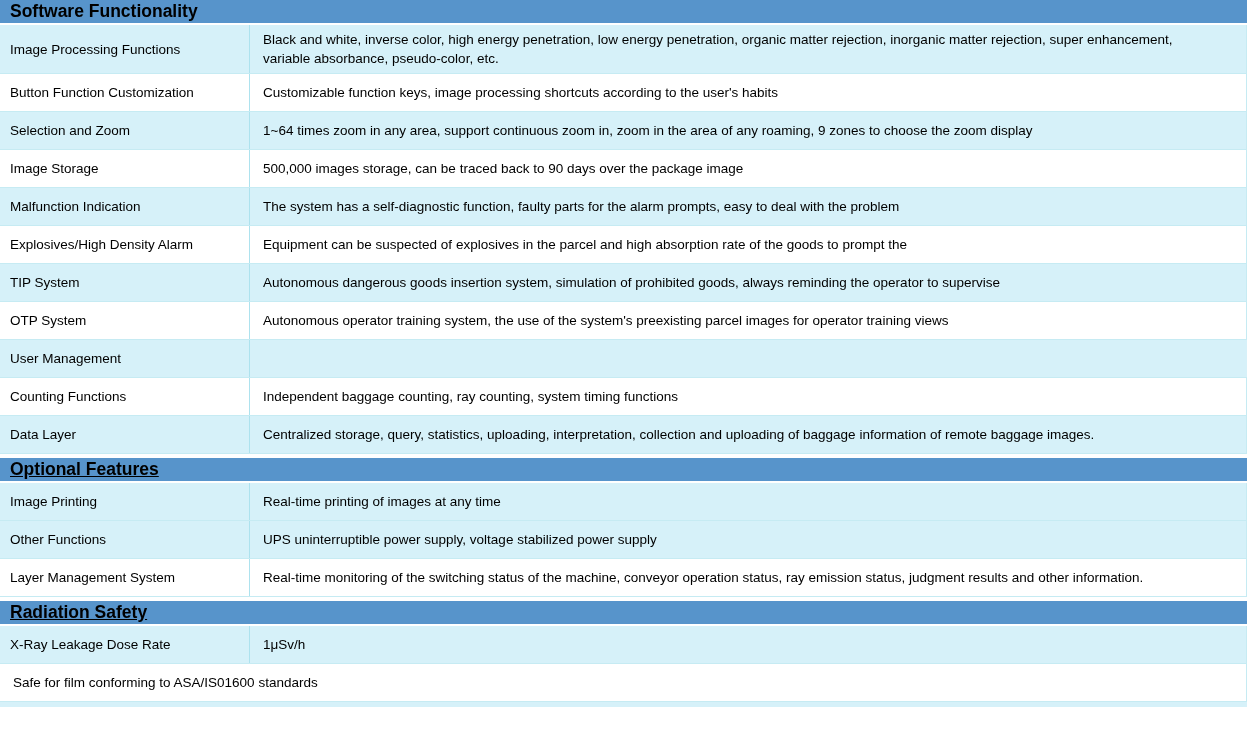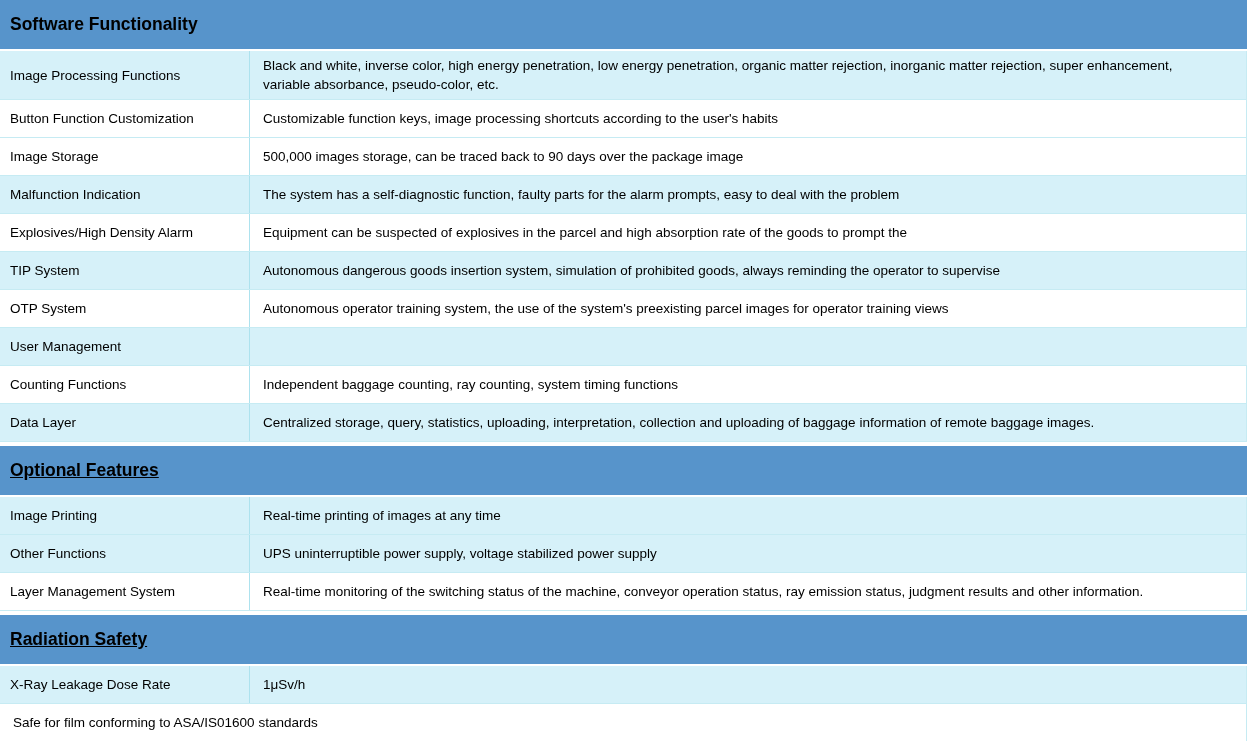--- a/index.html
+++ b/index.html
@@ -8,21 +8,21 @@
 
   .spec-table {
     width: 1247px;
     height: 741px;
     overflow: hidden;
     background: #ffffff;
   }
 
   .section-header {
     background: var(--header-bg, #5794CB);
-    height: 51px;
+    height: 25px;
     display: flex;
     align-items: center;
     padding-left: 10px;
     font-size: 17.5px;
     font-weight: bold;
     color: #000;
     border-bottom: 2px solid #ffffff;
   }
   .section-header.gap { margin-top: 4px; text-decoration: underline; }
 
@@ -67,20 +67,24 @@
 <div class="spec-table" id="spec-table">
     <div class="section-header">Software Functionality</div>
     <div class="spec-row alt">
       <div class="spec-label">Image Processing Functions</div>
       <div class="spec-value">Black and white, inverse color, high energy penetration, low energy penetration, organic matter rejection, inorganic matter rejection, super enhancement, variable absorbance, pseudo-color, etc.</div>
     </div>
     <div class="spec-row">
       <div class="spec-label">Button Function Customization</div>
       <div class="spec-value">Customizable function keys, image processing shortcuts according to the user's habits</div>
     </div>
+    <div class="spec-row alt">
+      <div class="spec-label">Selection and Zoom</div>
+      <div class="spec-value">1~64 times zoom in any area, support continuous zoom in, zoom in the area of any roaming, 9 zones to choose the zoom display</div>
+    </div>
     <div class="spec-row">
       <div class="spec-label">Image Storage</div>
       <div class="spec-value">500,000 images storage, can be traced back to 90 days over the package image</div>
     </div>
     <div class="spec-row alt">
       <div class="spec-label">Malfunction Indication</div>
       <div class="spec-value">The system has a self-diagnostic function, faulty parts for the alarm prompts, easy to deal with the problem</div>
     </div>
     <div class="spec-row">
       <div class="spec-label">Explosives/High Density Alarm</div>

